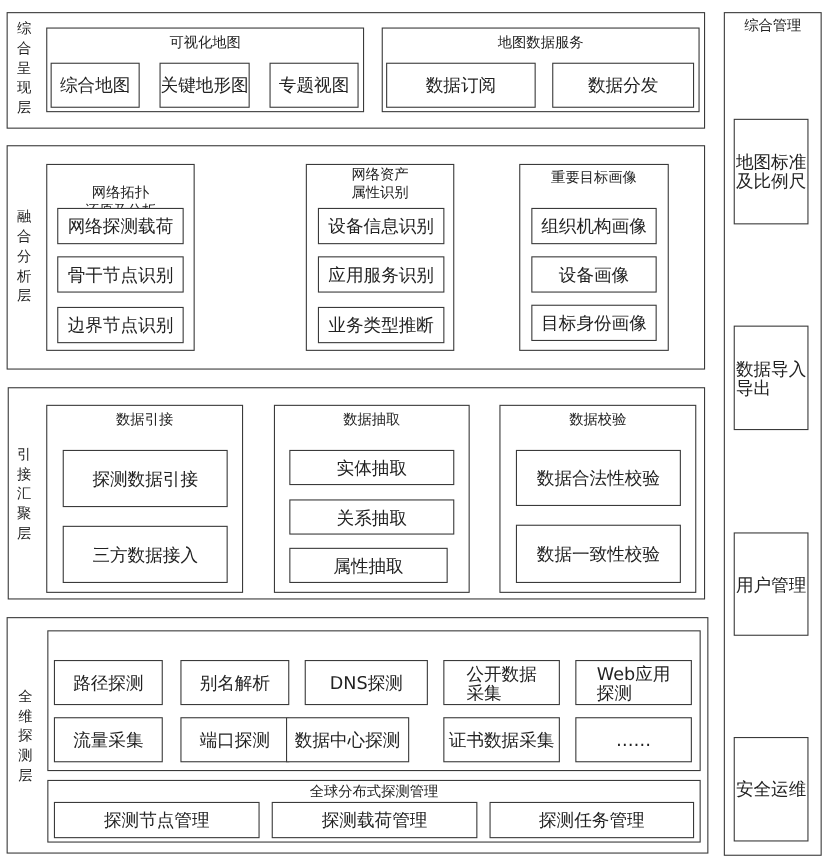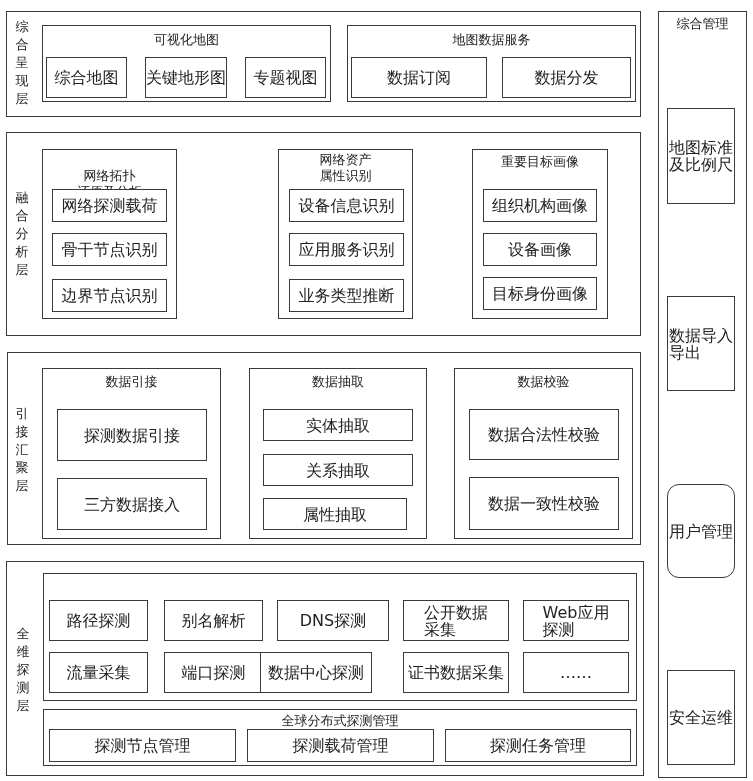--- a/index.html
+++ b/index.html
@@ -111,14 +111,14 @@
 <div class="box cell" style="left:247px;top:729px;width:187px;height:33px;">探测载荷管理</div>
 <div class="box cell" style="left:445px;top:729px;width:186px;height:33px;">探测任务管理</div>
 
 <div class="box" style="left:658px;top:11px;width:89px;height:767px;">
   <div class="title" style="top:4px;">综合管理</div>
 </div>
 <div class="box cell pre" style="left:667px;top:108px;width:68px;height:96px;">地图标准
 及比例尺</div>
 <div class="box cell pre" style="left:667px;top:296px;width:68px;height:95px;">数据导入
 导出</div>
-<div class="box cell" style="left:667px;top:484px;width:68px;height:94px;border-radius:12px;">用户管理</div>
+<div class="box cell" style="left:667px;top:484px;width:68px;height:94px;">用户管理</div>
 <div class="box cell" style="left:667px;top:670px;width:68px;height:95px;">安全运维</div>
 
 </body></html>

